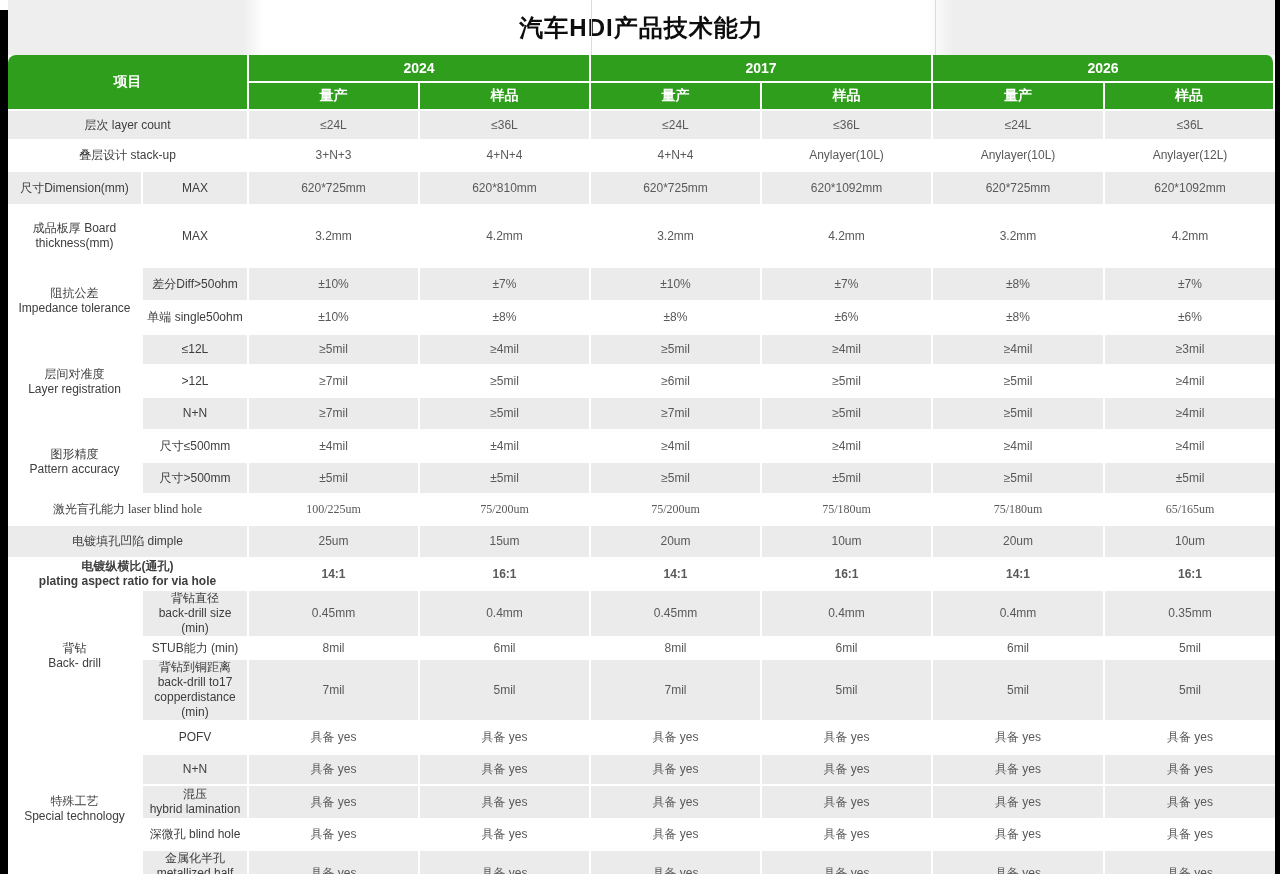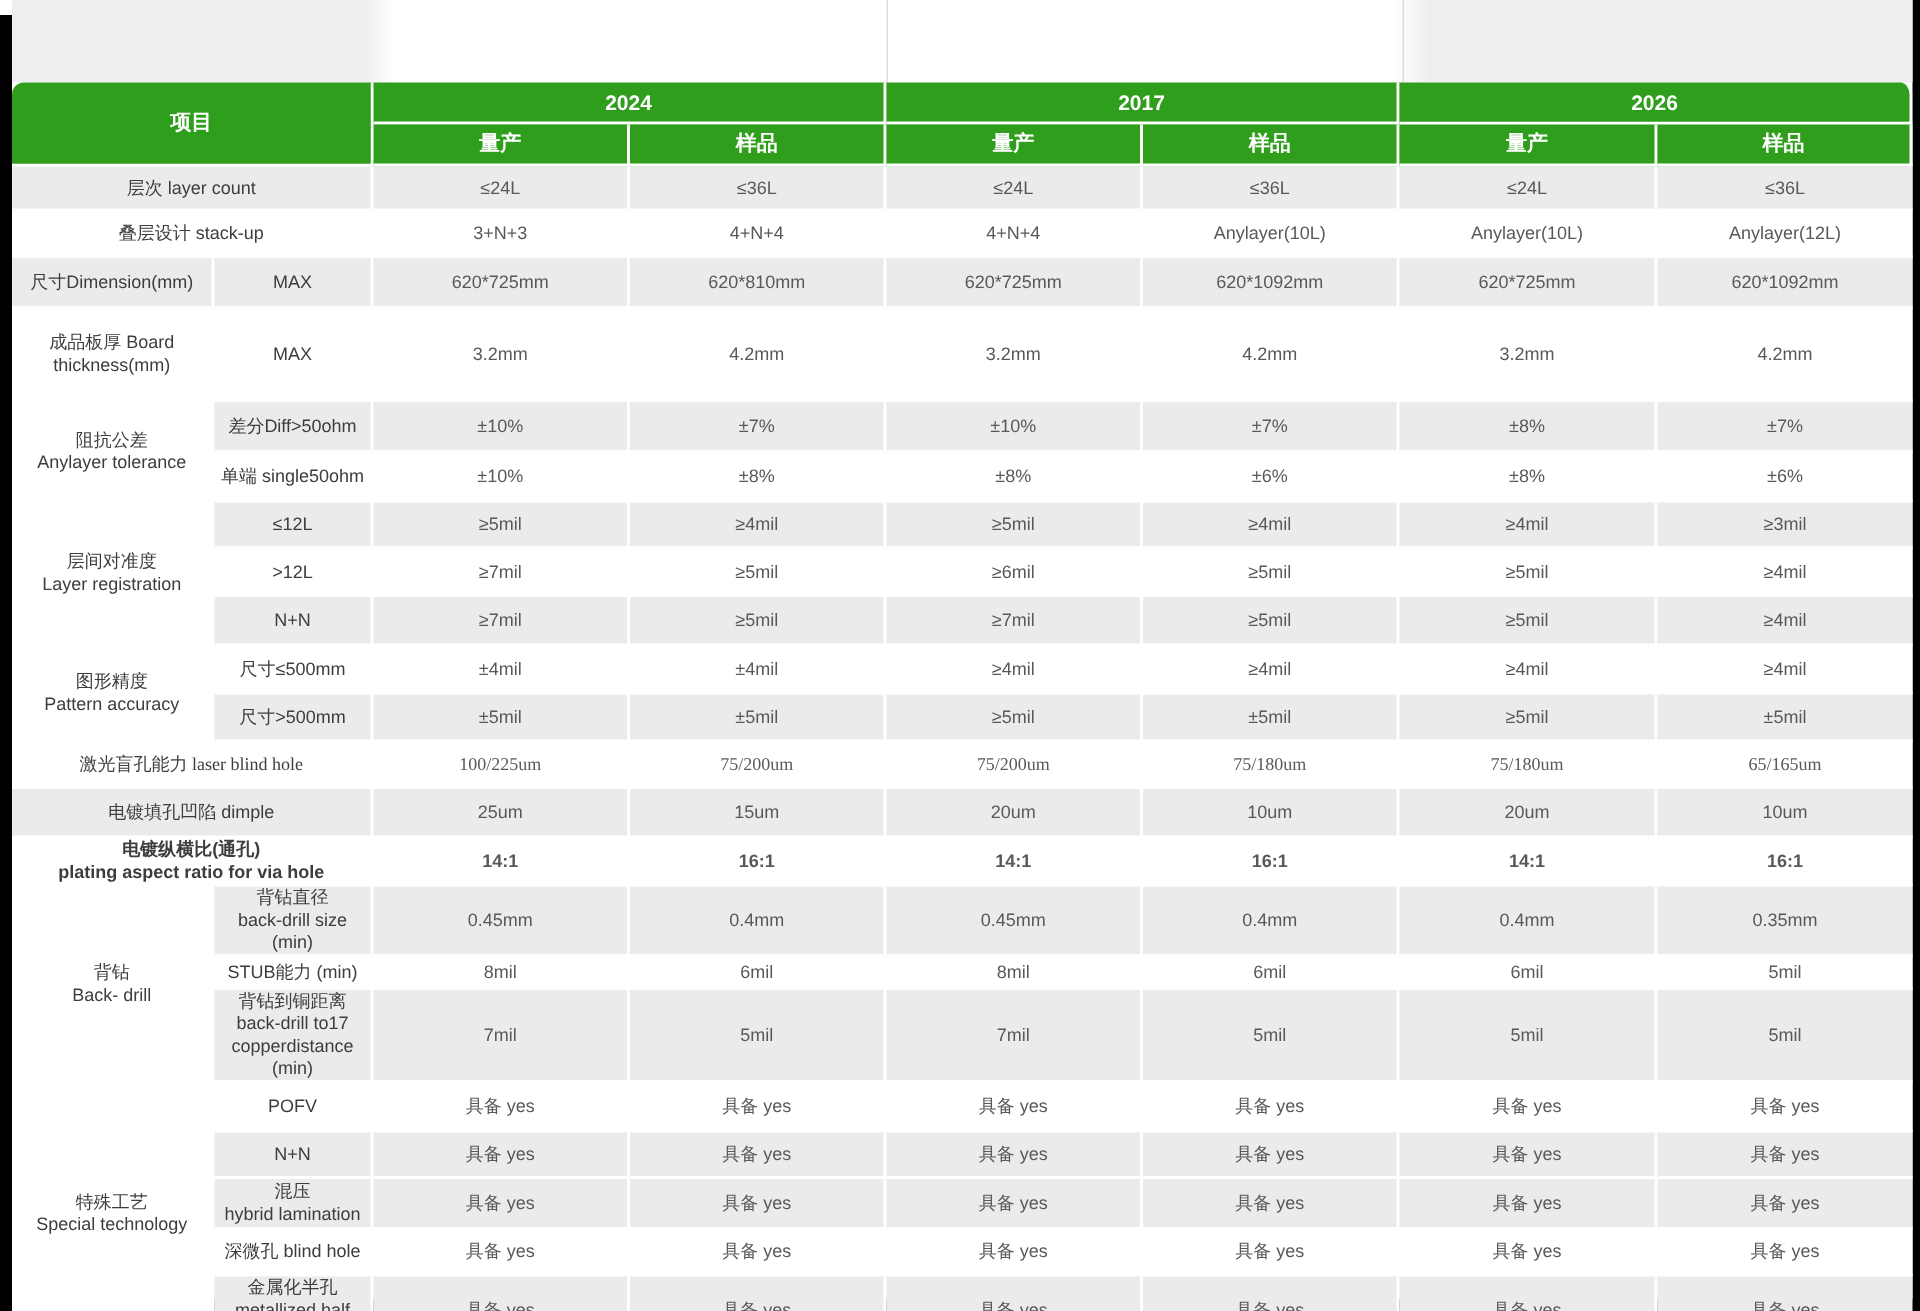--- a/index.html
+++ b/index.html
@@ -50,20 +50,21 @@
 </head>
 <body>
 
 <div class="bar-left"></div>
 <div class="bar-right"></div>
 <div class="bar-bottom"></div>
 
 <div class="title-strip">
   <div class="title-div d1"></div>
   <div class="title-div d2"></div>
+  <span class="title-text">汽车HDI产品技术能力</span>
 </div>
 
 <table class="cap-table">
   <colgroup>
     <col style="width:135px">
       <col style="width:106px">
     <col style="width:171px">
       <col style="width:171px">
     <col style="width:171px">
       <col style="width:171px">
@@ -121,21 +122,21 @@
         <td class="sub-cell shade-white">MAX</td>
         <td class="val shade-white">3.2mm</td>
         <td class="val shade-white">4.2mm</td>
         <td class="val shade-white">3.2mm</td>
         <td class="val shade-white">4.2mm</td>
         <td class="val shade-white">3.2mm</td>
         <td class="val shade-white last-col">4.2mm</td>
       </tr>
       <tr style="height: 34px;">
         <td rowspan="2" class="group-cell shade-white">阻抗公差
-Anylayer tolerance</td>
+Impedance tolerance</td>
         <td class="sub-cell shade-gray">差分Diff&gt;50ohm</td>
         <td class="val shade-gray">±10%</td>
         <td class="val shade-gray">±7%</td>
         <td class="val shade-gray">±10%</td>
         <td class="val shade-gray">±7%</td>
         <td class="val shade-gray">±8%</td>
         <td class="val shade-gray last-col">±7%</td>
       </tr>
       <tr style="height: 33px;">
         <td class="sub-cell shade-white">单端 single50ohm</td>

